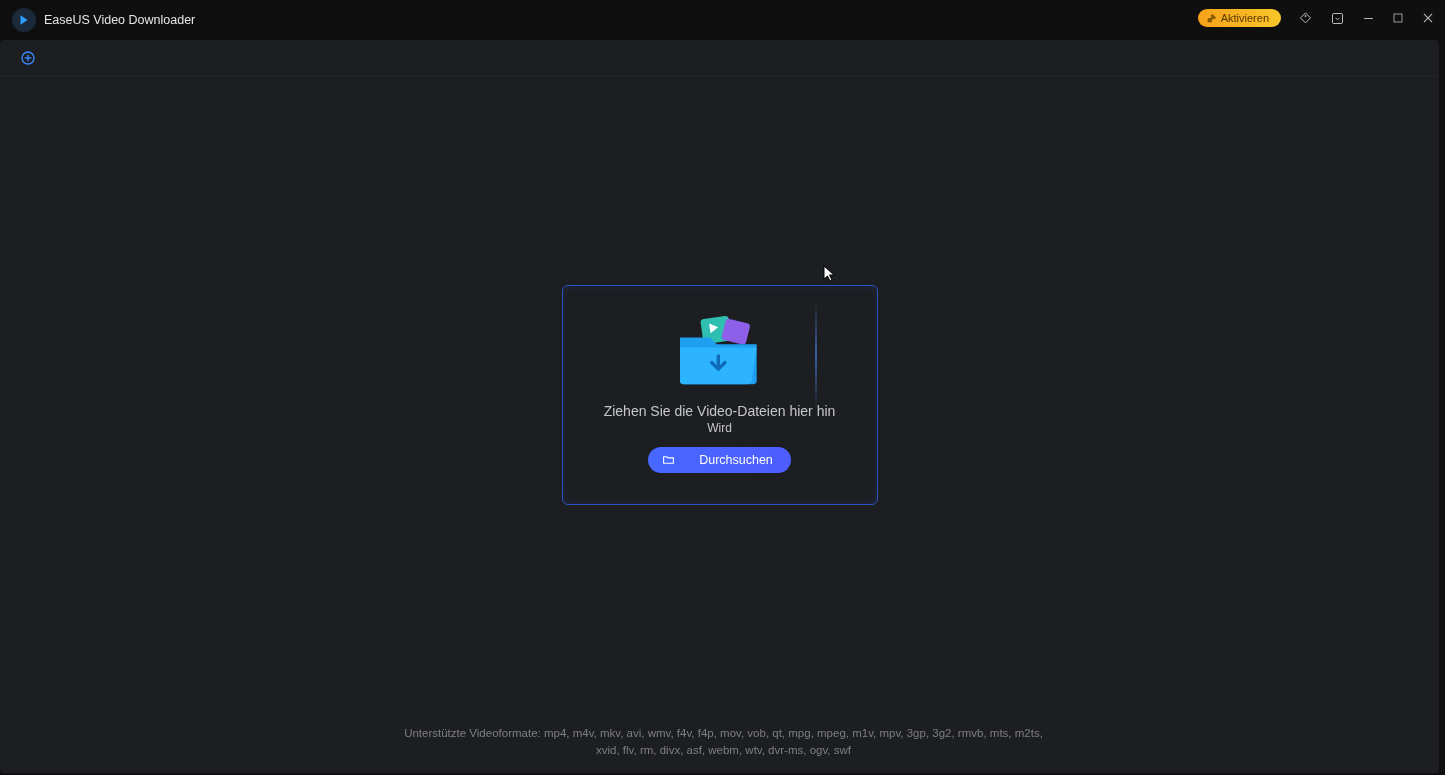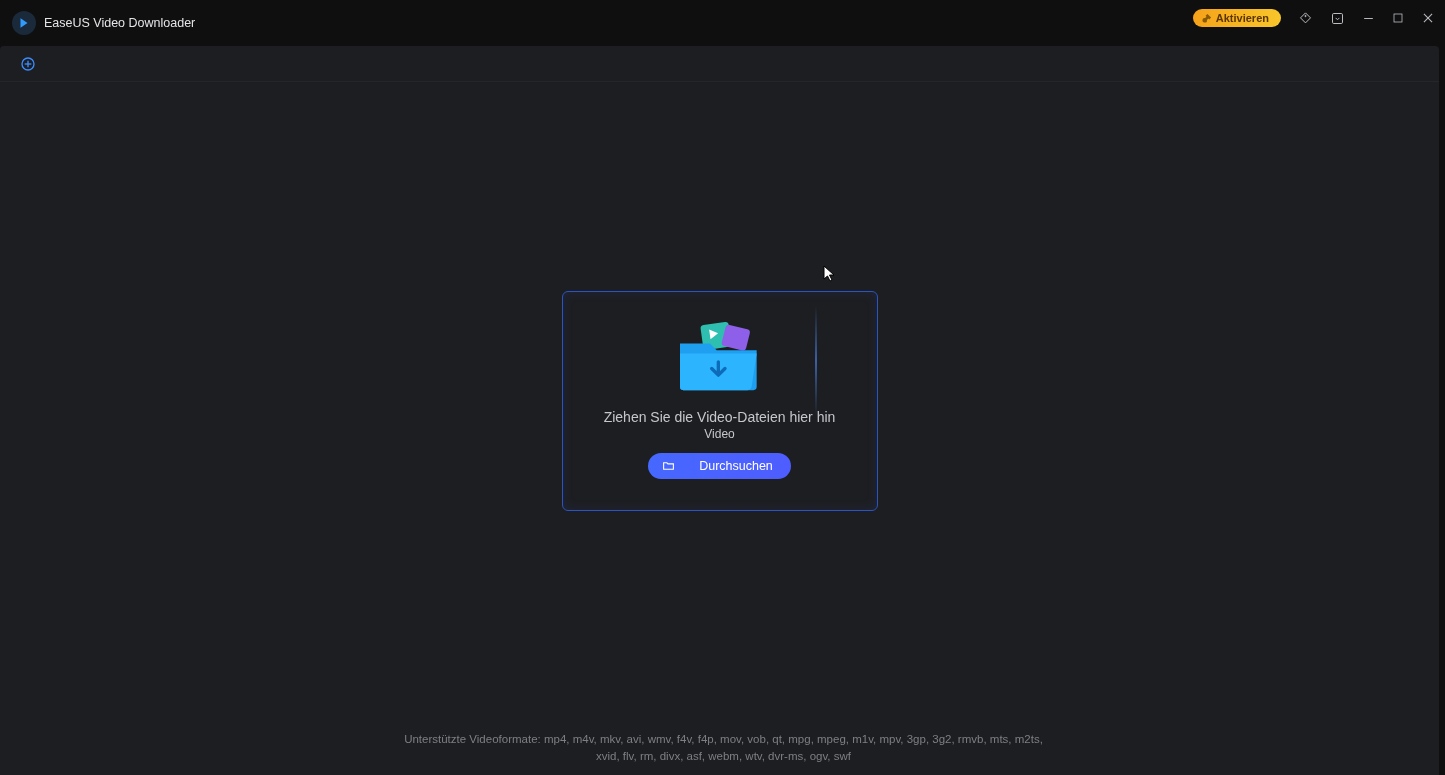--- a/index.html
+++ b/index.html
@@ -6,42 +6,42 @@
   body {
     width: 1445px; height: 775px;
     background: #0f0f10;
     font-family: "Segoe UI", Arial, sans-serif;
     color: #c7c8cc;
     overflow: hidden;
     position: relative;
   }
   
   .titlebar {
-    height: 46px; width: 100%;
+    height: 40px; width: 100%;
     display: flex; align-items: center;
     padding-left: 12px;
     position: relative;
   }
   .app-logo {
     width: 24px; height: 24px; border-radius: 50%;
     background: #1a2a3a;
     display:flex; align-items:center; justify-content:center;
     margin-right: 8px;
   }
   .app-title { font-size: 12.5px; color: #e5e5e8; font-weight: 500; }
   .title-right {
     position:absolute; right:10px; top:0; height:36px;
     display:flex; align-items:center; gap:16px;
   }
   .activate-btn {
     background: linear-gradient(90deg,#f6a21a,#f8c62b);
     color:#5a3600;
     height:18px; padding: 0 12px 0 8px;
     border-radius: 9px;
-    font-size:11px; font-weight:700;
+    font-size:11px; font-weight:400;
     display:flex; align-items:center; gap:4px;
     cursor:pointer;
   }
   .activate-btn svg { width:11px; height:11px; }
   .titlebar-icon { width:16px; height:16px; cursor:pointer; display:flex; align-items:center; justify-content:center; }
   .titlebar-icon svg { stroke:#babcc1; }
   .win-btn { width:14px; height:14px; cursor:pointer; display:flex; align-items:center; justify-content:center;}
   .win-btn svg { stroke:#babcc1; }
 
   .layout { display:flex; height: calc(100% - 36px); }
@@ -197,21 +197,21 @@
           <svg viewBox="0 0 120 90" width="100" height="78">
             <rect x="38" y="6" width="34" height="30" rx="4" fill="#2fbfb0" transform="rotate(-8 55 20)"></rect>
             <path d="M48 12 L58 18 L48 24 Z" fill="#fff" transform="rotate(-8 55 20)"></path>
             <rect x="64" y="10" width="30" height="26" rx="4" fill="#8e5fe8" transform="rotate(14 79 23)"></rect>
             <path d="M12 30 L48 30 L56 38 L104 38 L104 82 Q104 86 100 86 L16 86 Q12 86 12 82 Z" fill="#1e9ff0"></path>
             <path d="M12 42 L104 42 L98 82 Q97 86 93 86 L16 86 Q12 86 12 82 Z" fill="#2cb4ff"></path>
             <path d="M58 52 v14 M50 60 l8 8 l8 -8" stroke="#0e6bb8" stroke-width="4" fill="none" stroke-linecap="round" stroke-linejoin="round"></path>
           </svg>
         </div>
         <div class="drop-text">Ziehen Sie die Video-Dateien hier hin</div>
-        <div class="or-text">Video</div>
+        <div class="or-text">Wird</div>
         <div class="browse-btn">
           <svg viewBox="0 0 24 24" fill="none" stroke="#fff" stroke-width="2">
               <path d="M3 7 L9 7 L11 9 L21 9 L21 19 L3 19 Z"></path>
             </svg>
           <span>Durchsuchen</span>
         </div>
       </div>
 
       <div class="formats">
         <div>Unterstützte Videoformate: mp4, m4v, mkv, avi, wmv, f4v, f4p, mov, vob, qt, mpg, mpeg, m1v, mpv, 3gp, 3g2, rmvb, mts, m2ts,</div>

